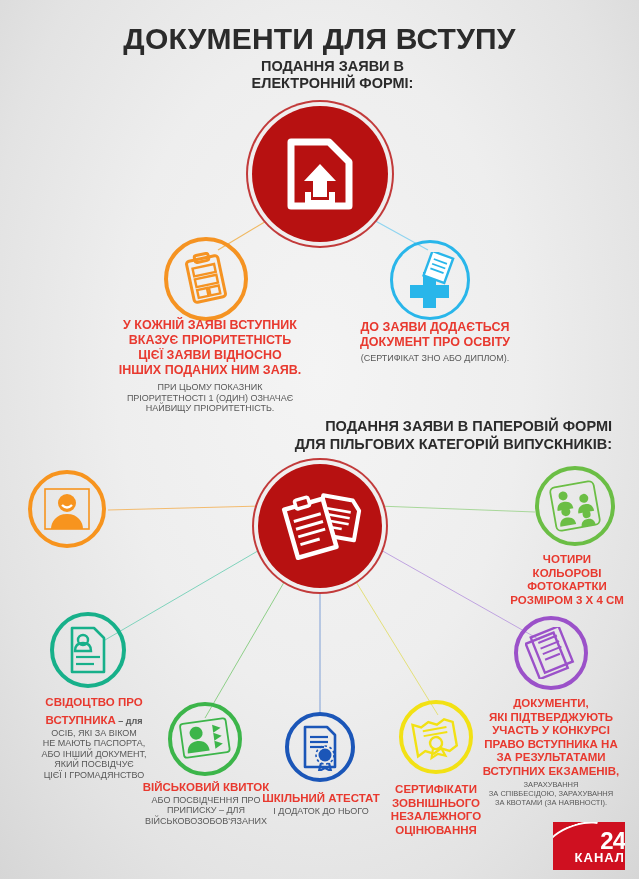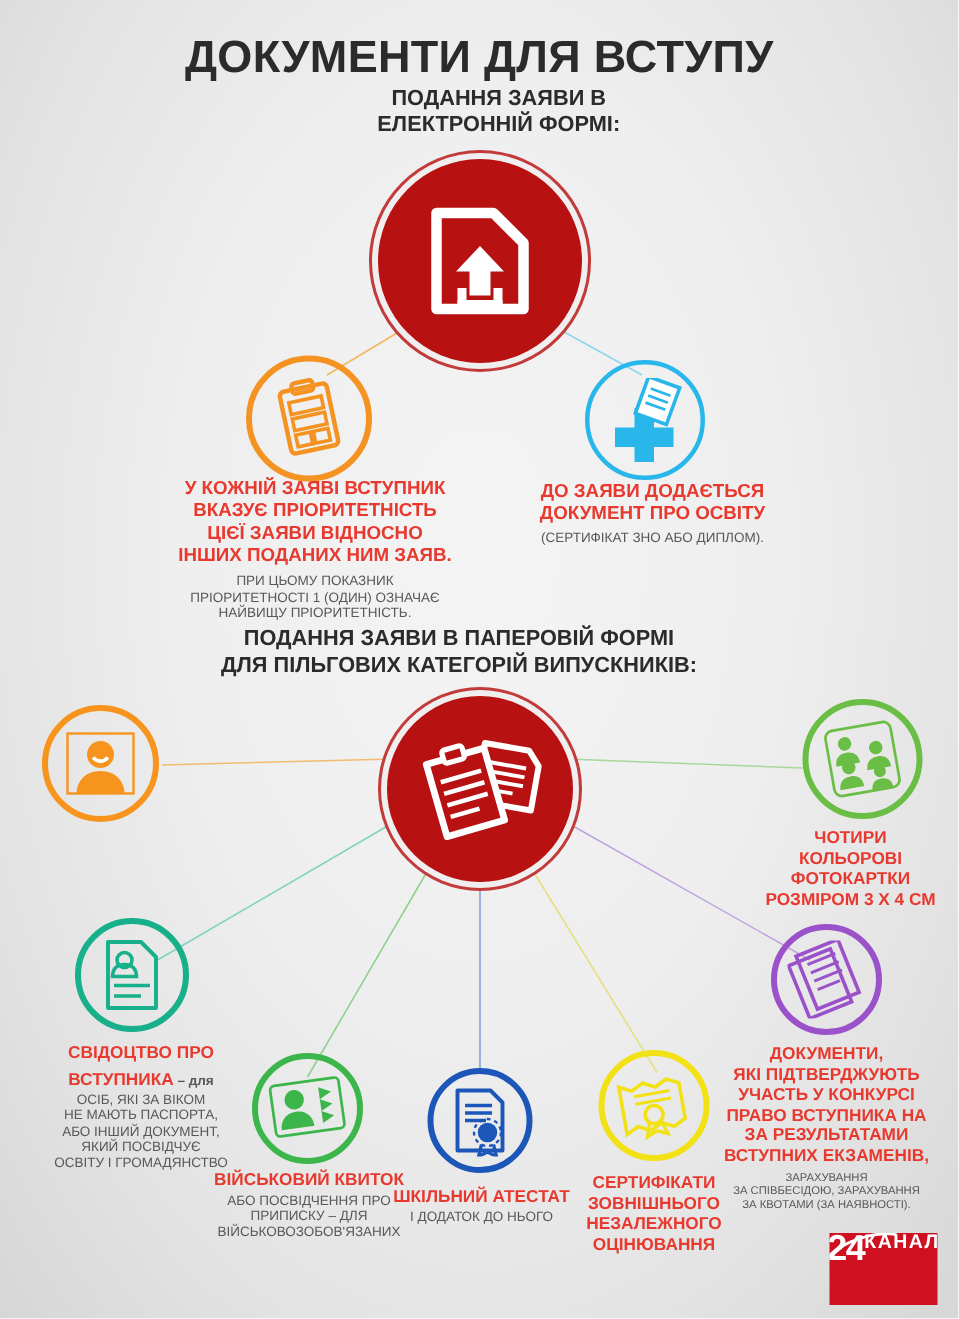--- a/index.html
+++ b/index.html
@@ -22,21 +22,21 @@
     font-size: 30px; font-weight: bold; letter-spacing: 0.2px;
     color: #2b2b2b;
   }
   #sub-title-1 {
     position: absolute; top: 58px; left: 0; width: 639px;
     text-align: center; line-height: 17px;
     font-size: 14.5px; font-weight: bold; color: #2b2b2b; padding-left: 26px;
   }
   #sub-title-2 {
     position: absolute; top: 417px; left: 0; width: 612px;
-    text-align: center; line-height: 18px;
+    text-align: right; line-height: 18px;
     font-size: 14.5px; font-weight: bold; color: #2b2b2b;
   }
 
   
   .node { position: absolute; }
   .circ {
     position: relative; border-radius: 50%;
     display: flex; align-items: center; justify-content: center;
   }
   .circ.hollow { background: transparent; }
@@ -51,22 +51,22 @@
   .cap .hl { font-weight: bold; font-size: 11.5px; line-height: 13.5px; color: #e8392f; }
   .cap .hl.big { font-size: 12.5px; line-height: 15px; }
   .cap .sub { font-weight: normal; font-size: 9px; line-height: 10.5px; color: #585858; }
   .cap .sub.tiny { font-size: 7.5px; line-height: 9px; }
   .cap .greytxt { color:#585858; font-weight:bold; }
 
   
   #kanal-logo {
     position: absolute; left: 553px; top: 822px;
     width: 72px; height: 48px; background: #cf1020;
-    display: flex; 
-    align-items: flex-start; justify-content: center;
+    display: flex; flex-direction: column;
+    align-items: flex-end; justify-content: center;
     color: #ffffff; overflow: hidden;
   }
   #kanal-logo .num { font-size: 24px; font-weight: bold; line-height: 22px; letter-spacing: -1px; }
   #kanal-logo .word { font-size: 13px; font-weight: bold; letter-spacing: 1px; line-height: 11px; }
   #kanal-logo .swoosh {
     position: absolute; left: -6px; top: 2px; width: 60px; height: 26px;
     border: 2.5px solid #ffffff; border-radius: 50%;
     border-color: #ffffff transparent transparent transparent;
     transform: rotate(-18deg);
   }
@@ -312,21 +312,21 @@
   </div>
   <div class="cap" style="left:8px; top:696px; width:172px;">
     <div class="hl">СВІДОЦТВО ПРО</div>
     <div>
       <span class="hl">ВСТУПНИКА</span><span class="sub greytxt"> – для</span>
     </div>
     <div class="sub">ОСІБ, ЯКІ ЗА ВІКОМ</div>
     <div class="sub">НЕ МАЮТЬ ПАСПОРТА,</div>
     <div class="sub">АБО ІНШИЙ ДОКУМЕНТ,</div>
     <div class="sub">ЯКИЙ ПОСВІДЧУЄ</div>
-    <div class="sub">ОСВІТУ І ГРОМАДЯНСТВО</div>
+    <div class="sub">ЦІЄЇ І ГРОМАДЯНСТВО</div>
   </div>
 
   <div id="kanal-logo">
     <div class="swoosh"></div>
     <div class="num">24</div>
     <div class="word">КАНАЛ</div>
   </div>
 
 </div>
 

